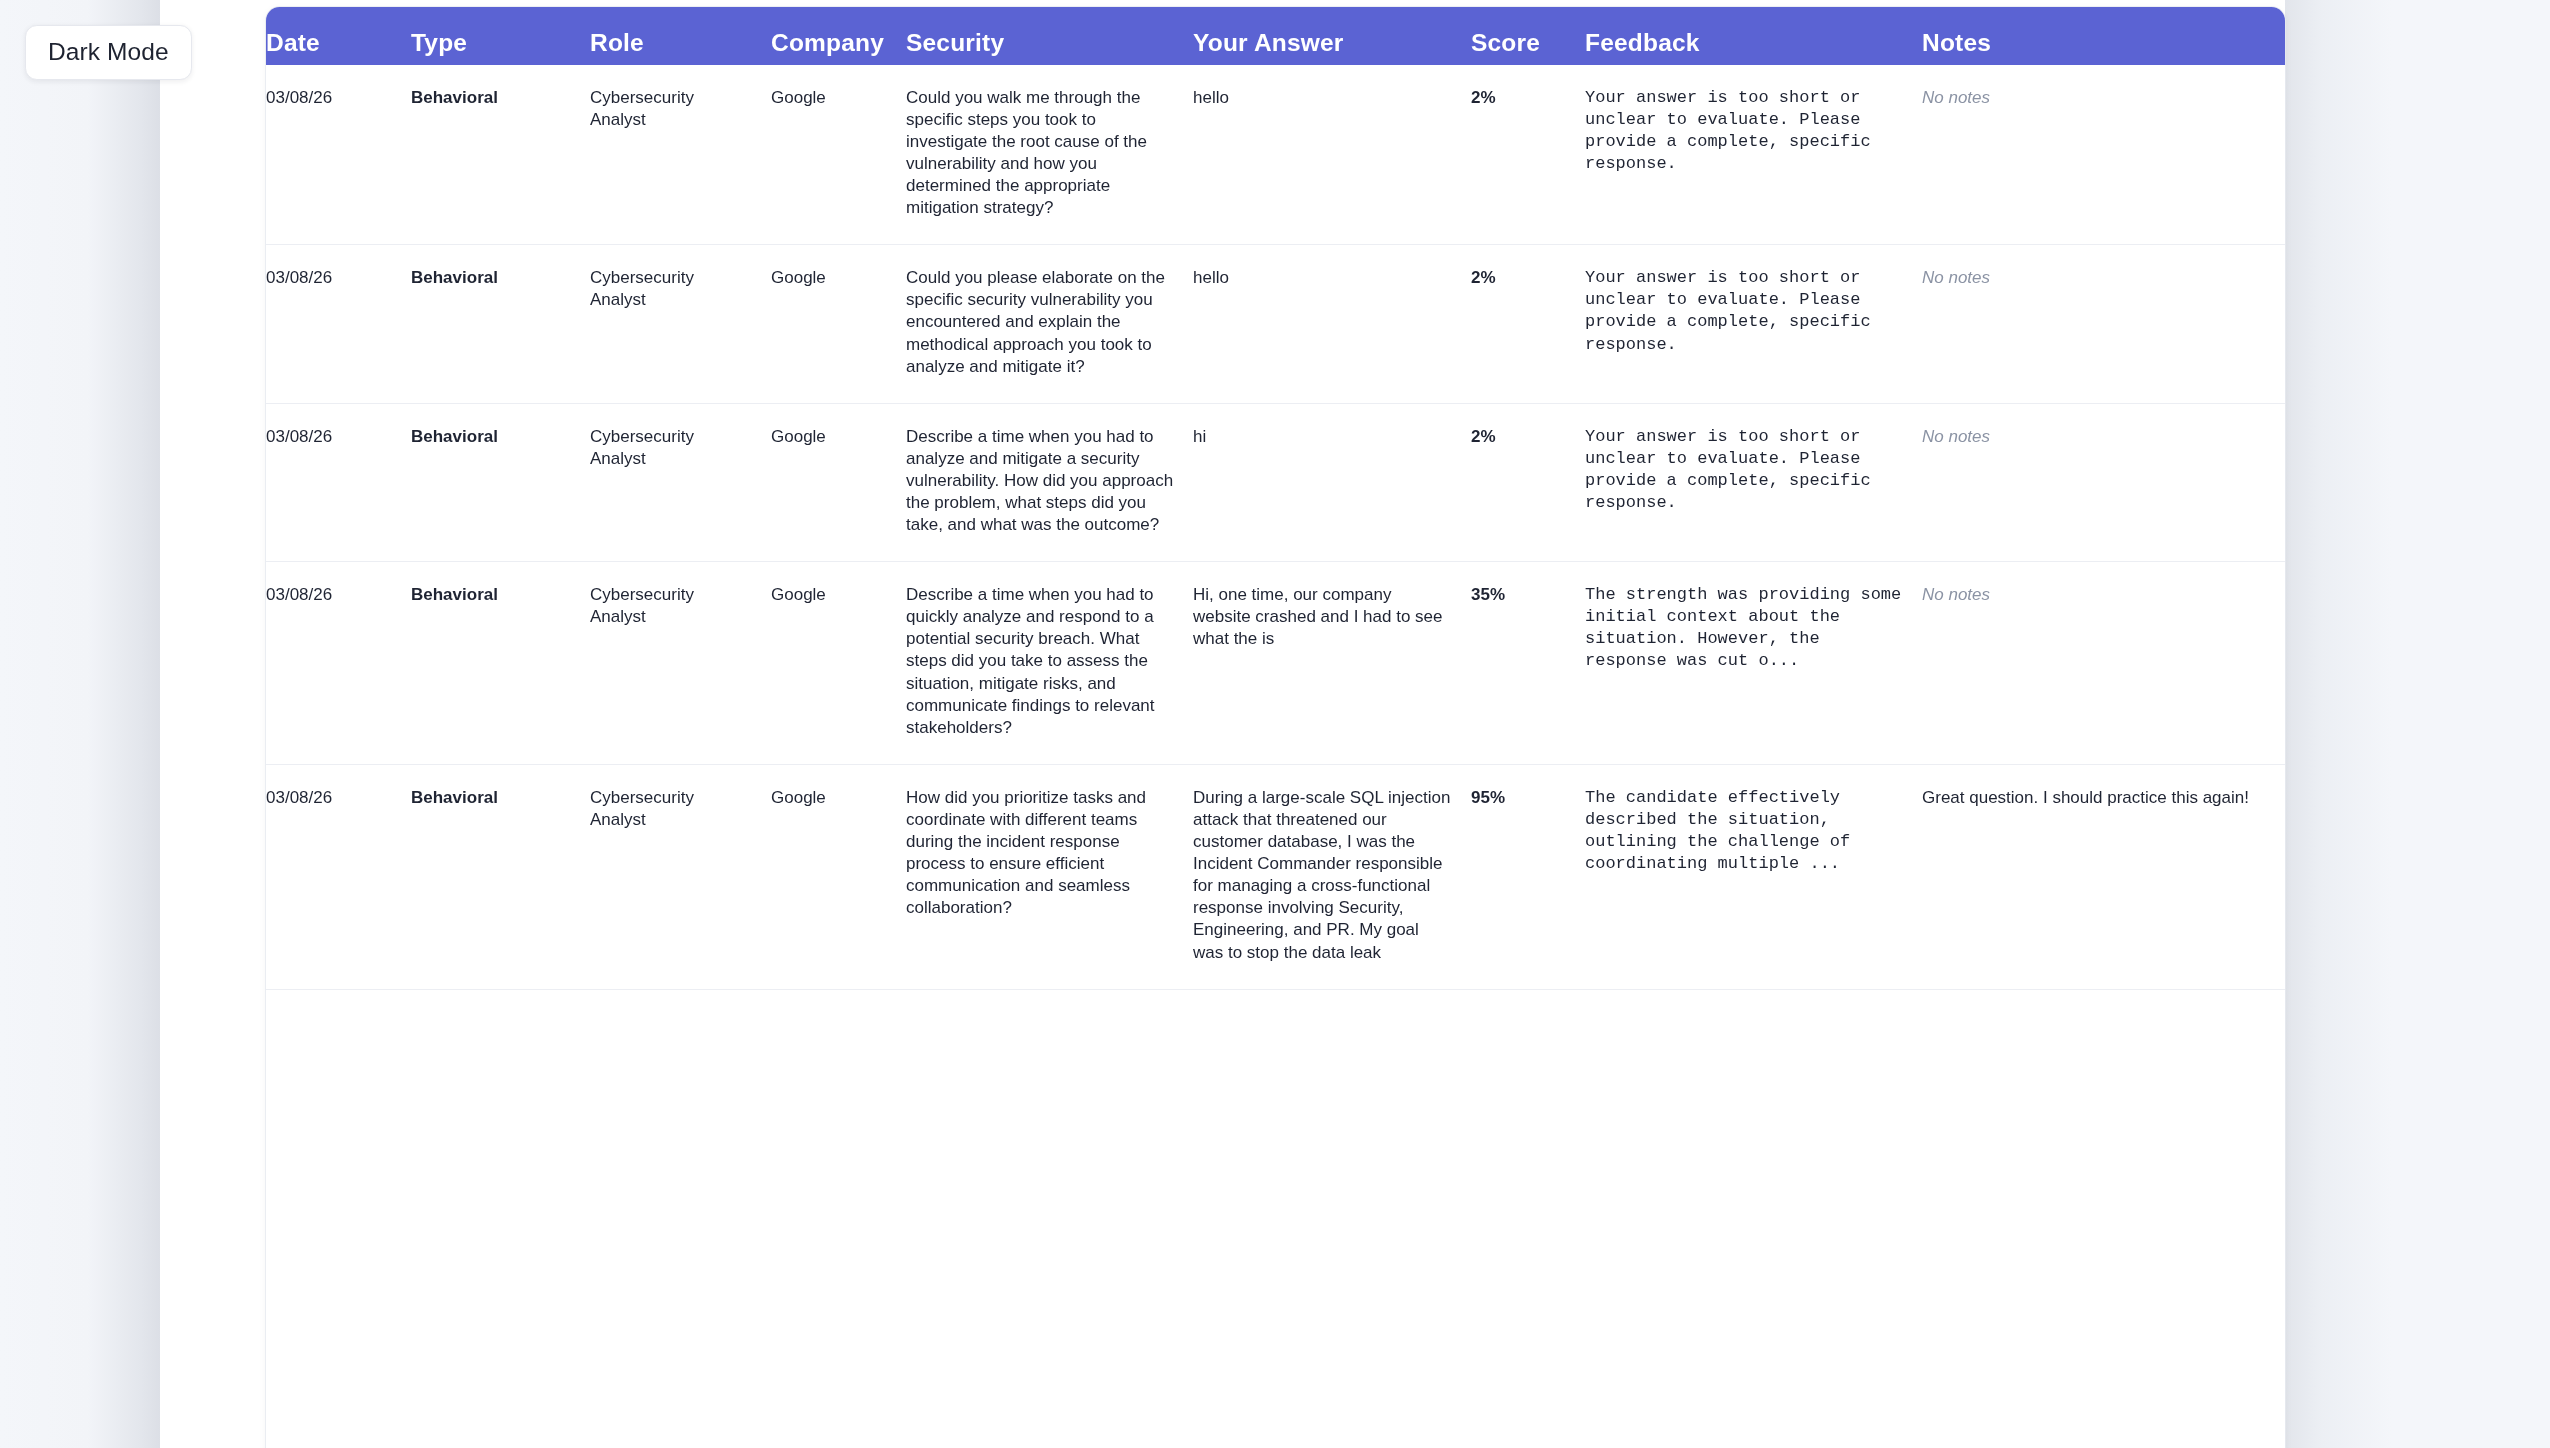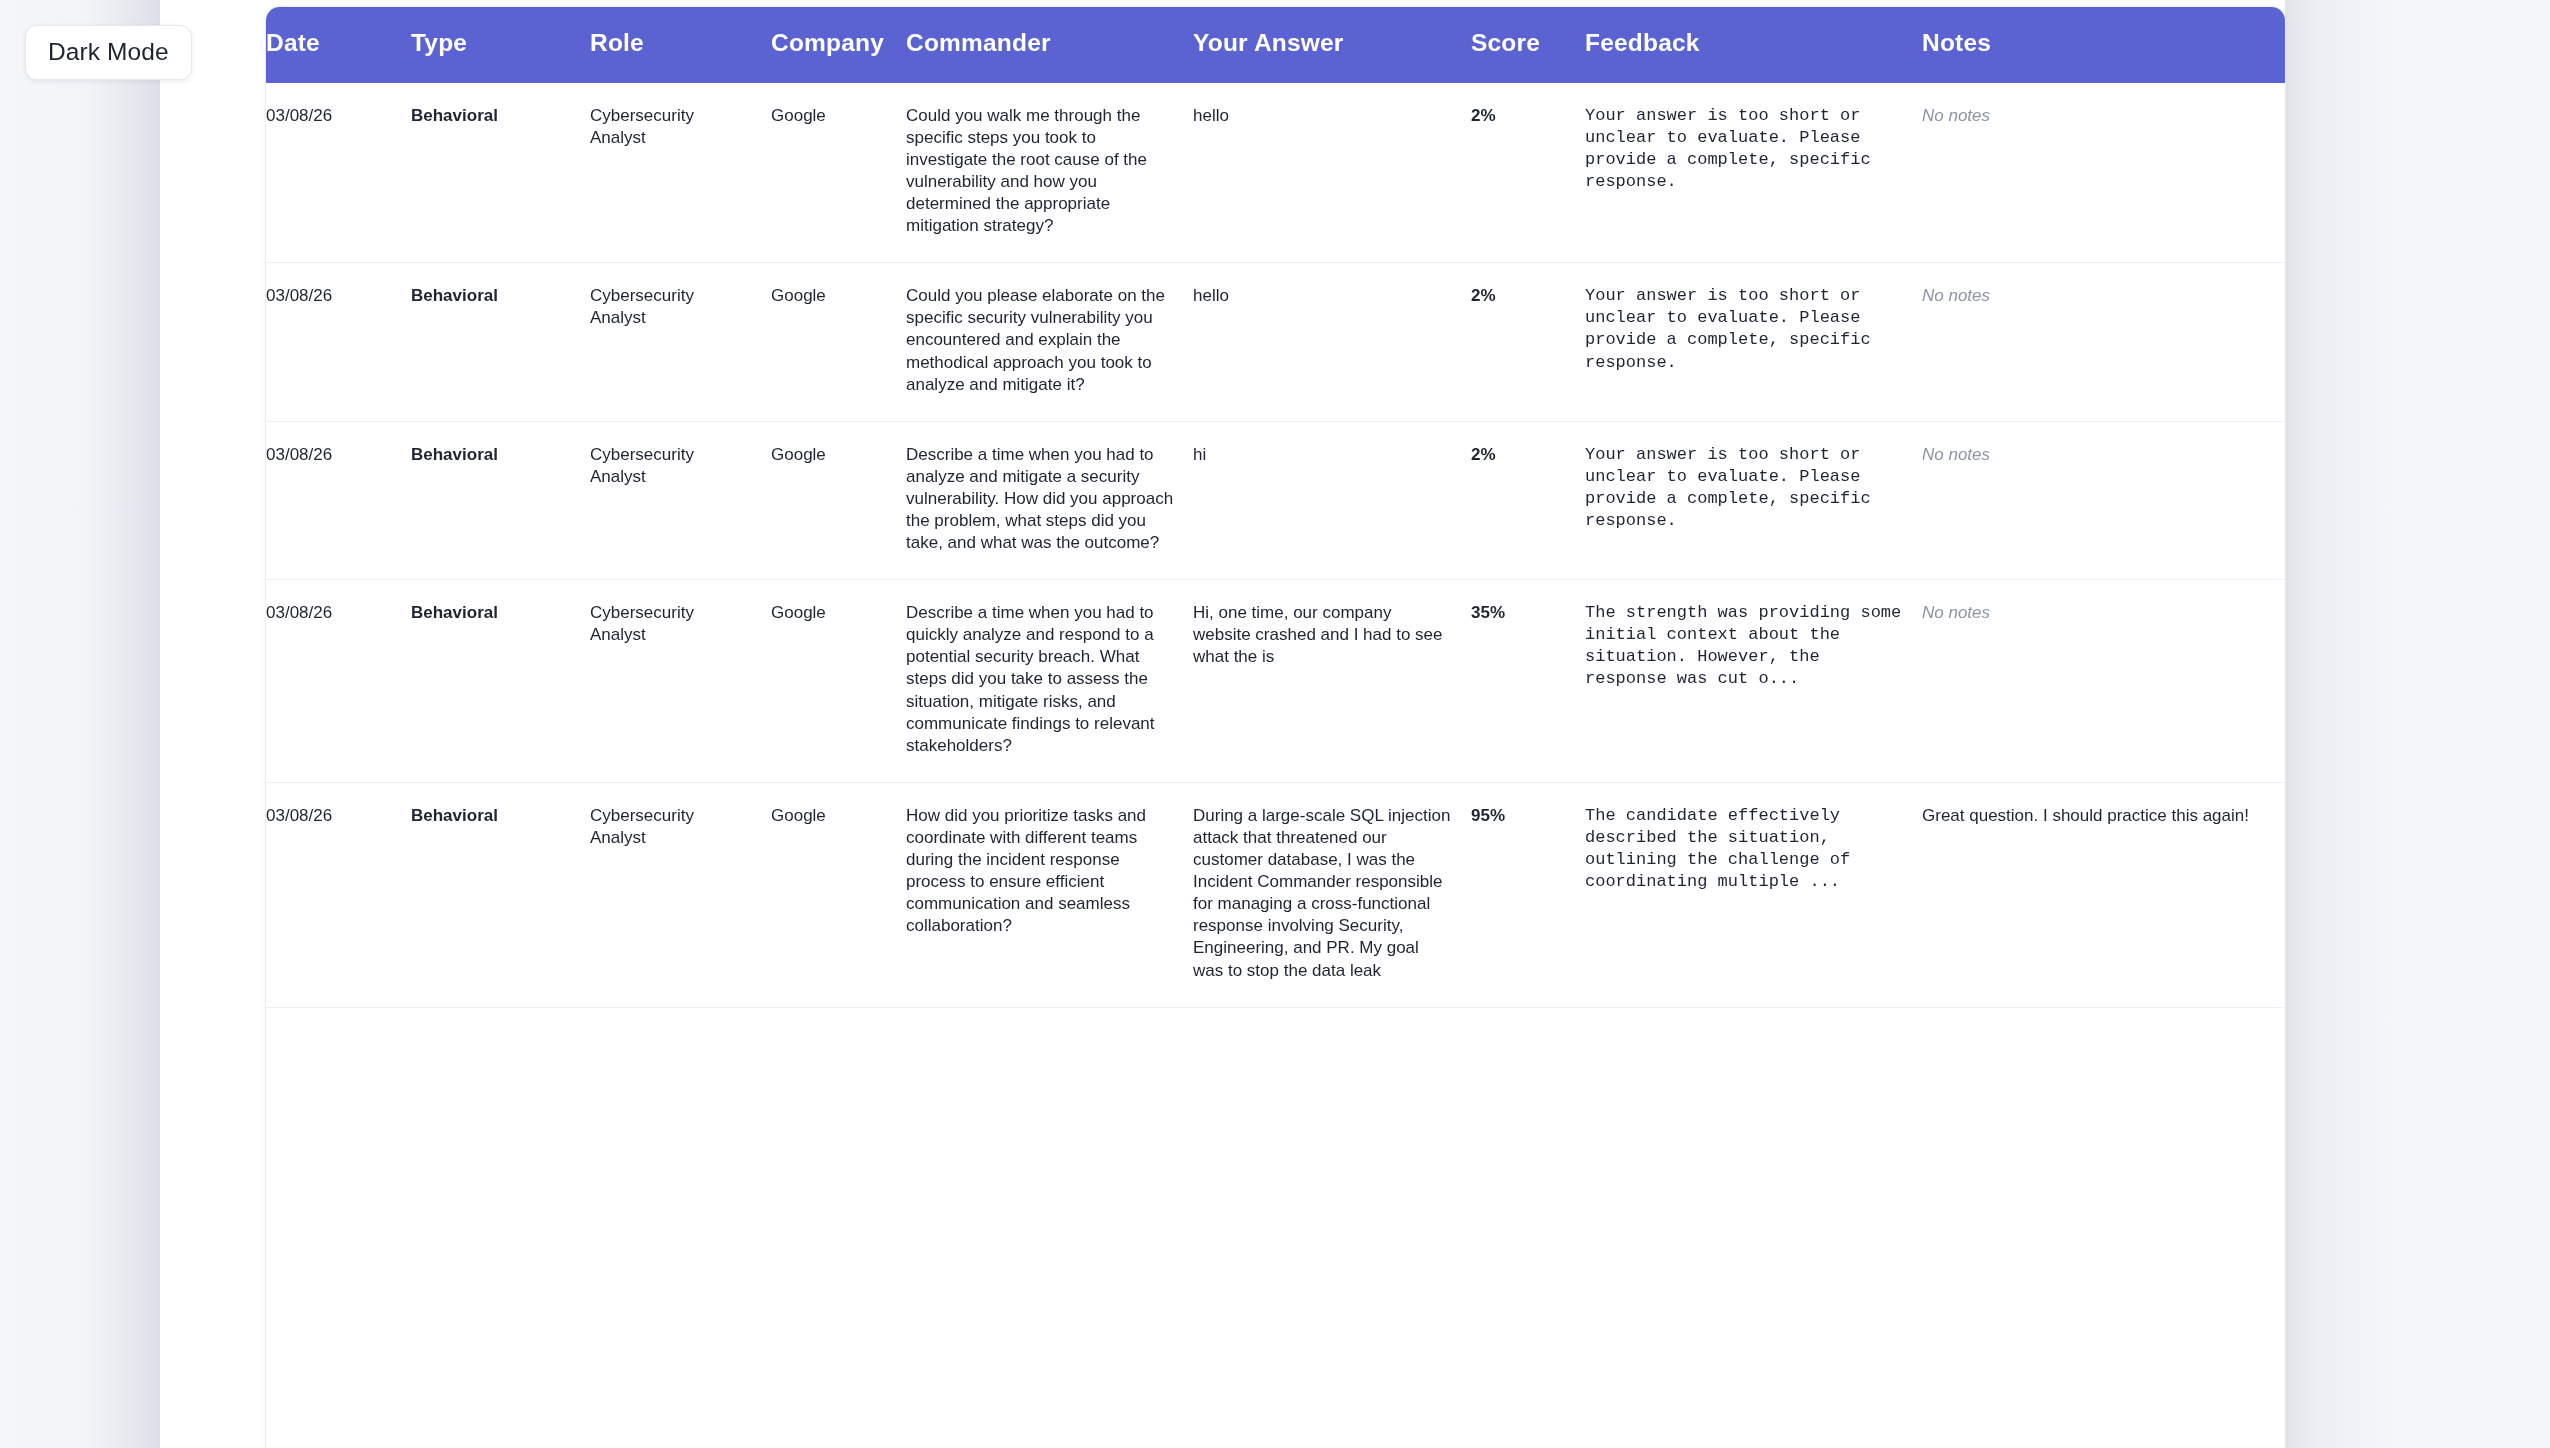--- a/index.html
+++ b/index.html
@@ -96,21 +96,21 @@
     table-layout: fixed;
   }
 
   
   table.history thead th {
     background: #5b63d3;
     color: #ffffff;
     font-size: 24.5px;
     font-weight: bold;
     text-align: left;
-    padding: 22px 0 26px 0;
+    padding: 22px 0 8px 0;
     vertical-align: middle;
     letter-spacing: 0.2px;
     white-space: nowrap;
   }
   thead th.c-date     { padding-left: 18.6px; }
 
   
   col.w-date     { width: 145px; }
   col.w-type     { width: 179px; }
   col.w-role     { width: 181px; }
@@ -211,21 +211,21 @@
           <col class="w-score">
         <col class="w-feedback">
           <col class="w-notes">
       </colgroup>
       <thead>
         <tr>
           <th class="c-date">Date</th>
           <th class="c-type">Type</th>
           <th class="c-role">Role</th>
           <th class="c-company">Company</th>
-          <th class="c-question">Commander</th>
+          <th class="c-question">Security</th>
           <th class="c-answer">Your Answer</th>
           <th class="c-score">Score</th>
           <th class="c-feedback">Feedback</th>
           <th class="c-notes">Notes</th>
         </tr>
       </thead>
       <tbody id="table-body">
           <tr>
             <td class="c-date">03/08/26</td>
             <td class="c-type">Behavioral</td>

